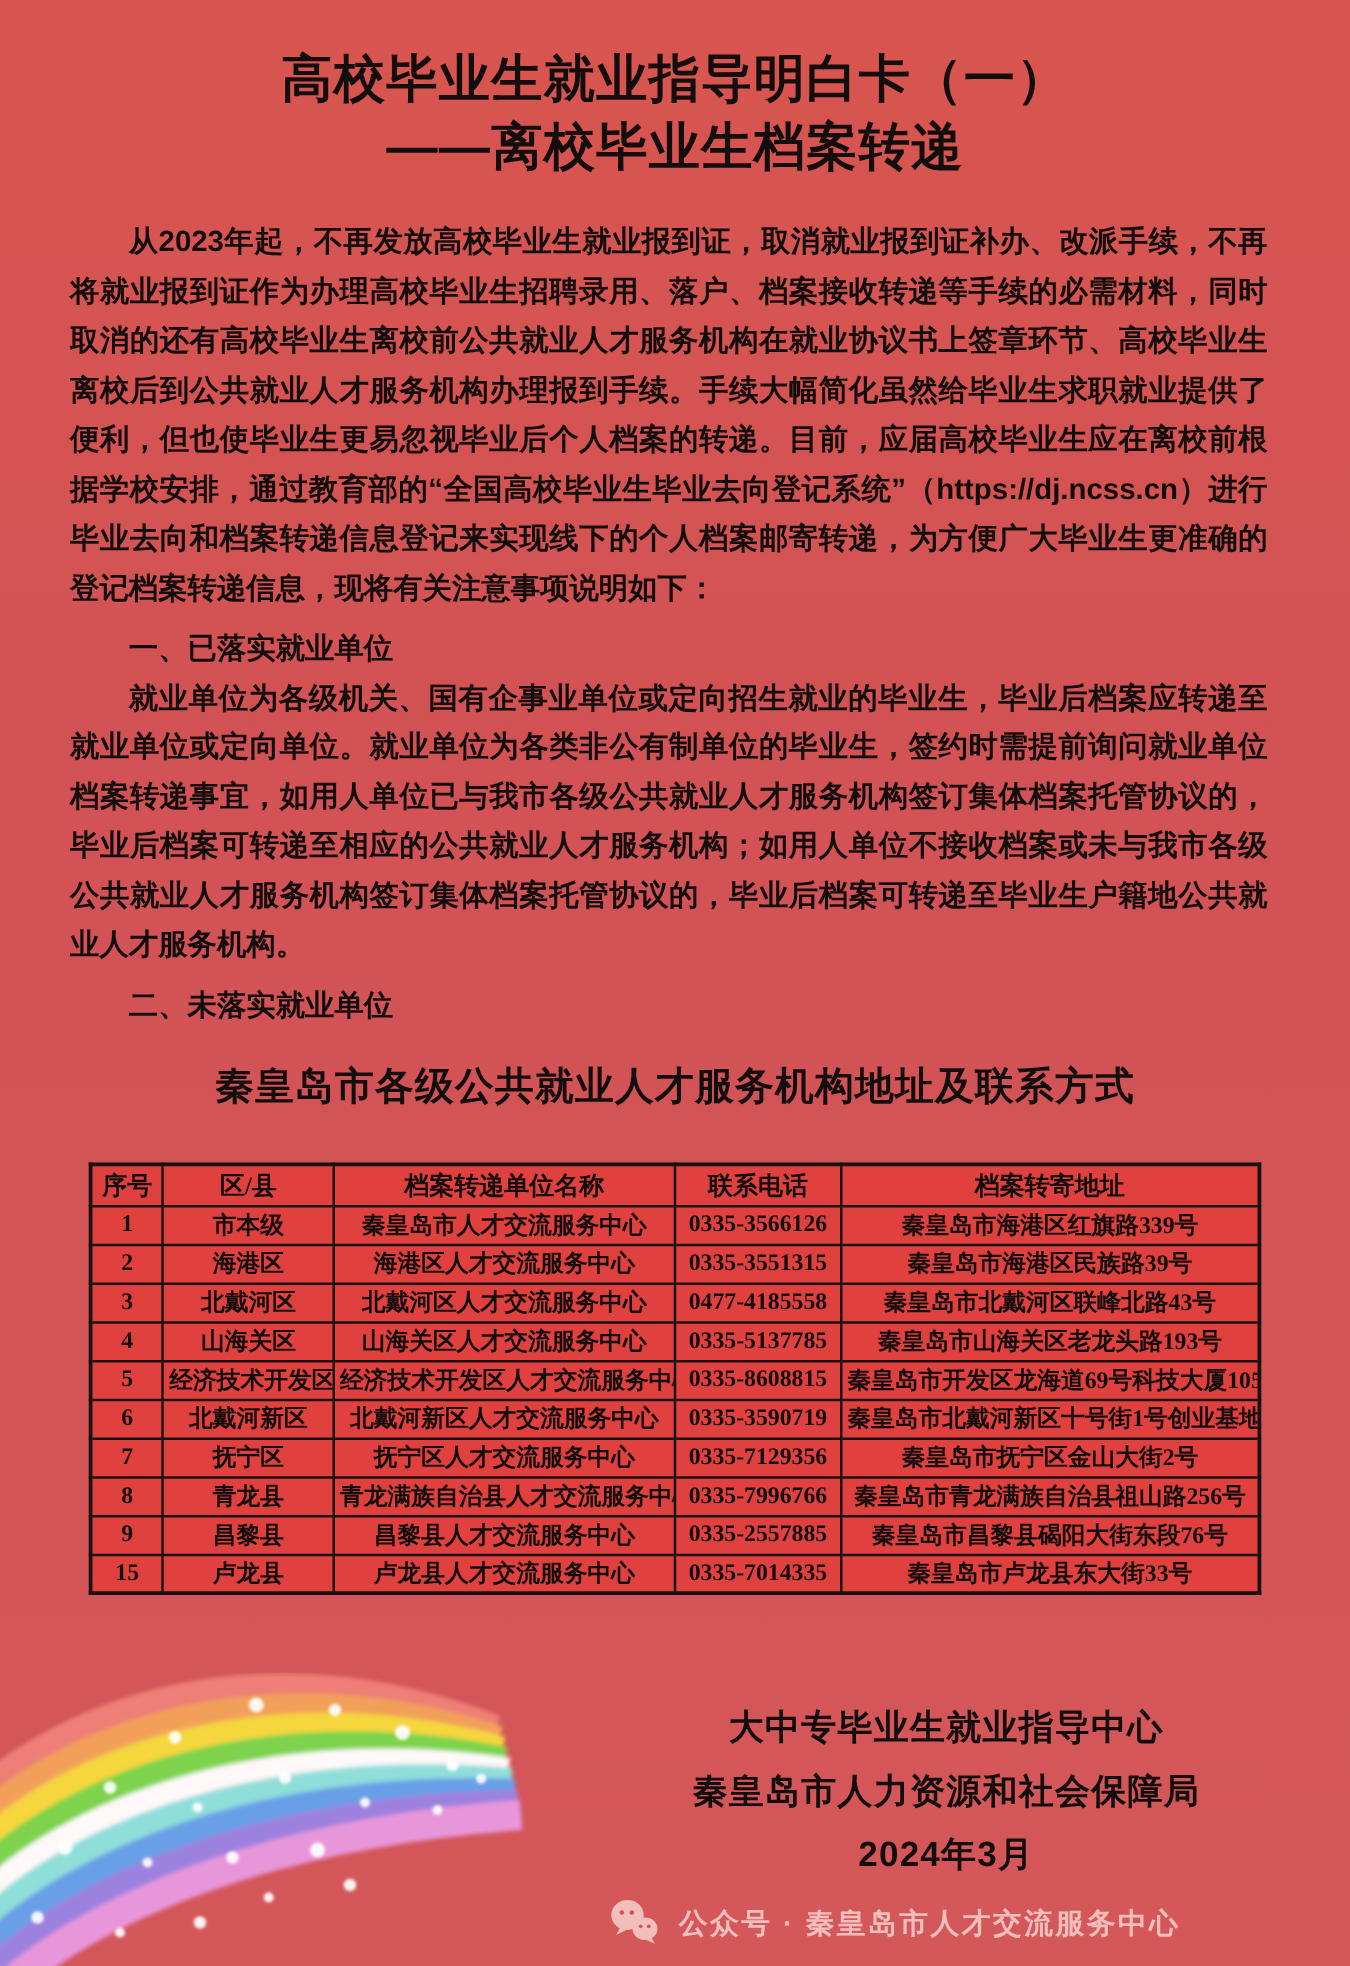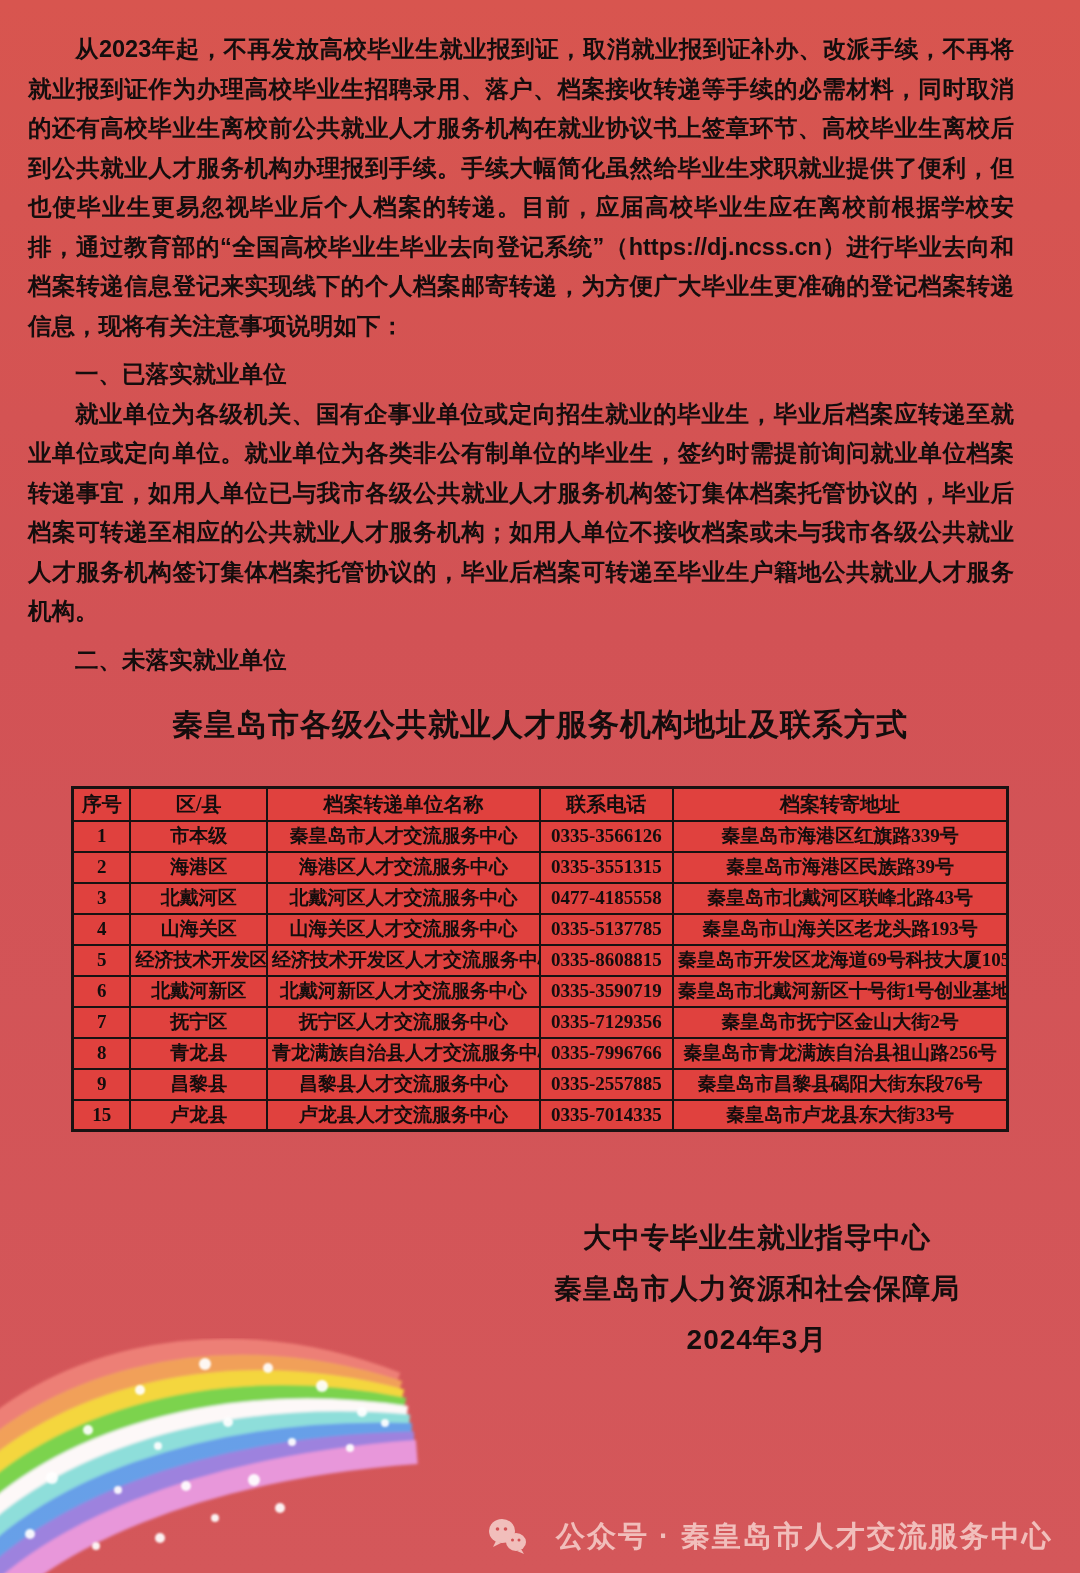--- a/index.html
+++ b/index.html
@@ -24,21 +24,21 @@
   }
   .title{
     margin-top:36px;
     text-align:center;
     font-size:41px;
     font-weight:900;
     line-height:54px;
     letter-spacing:1px;
   }
   .bodytext{
-    margin:30px 66px 0 28px;
+    margin:30px 66px 0 56px;
     font-size:23.5px;
     line-height:39.5px;
     font-weight:600;
     text-align:justify;
   }
   .bodytext p{ text-indent:2em; }
   .bodytext p.sect{ margin-top:9px; }
   .table-title{
     margin-top:24px;
     text-align:center;
@@ -87,35 +87,39 @@
     left:0;bottom:0;
     width:460px;height:235px;
     pointer-events:none;
   }
   .watermark{
     position:absolute;
     left:488px;
     bottom:16px;
     display:flex;
     align-items:center;
-    gap:28px;
+    gap:15px;
     color:var(--watermark);
     opacity:.88;
-    font-size:29px;
+    font-size:23px;
     font-weight:700;
     letter-spacing:2px;
     white-space:nowrap;
   }
   .watermark svg{display:block;}
 </style>
 </head>
 <body>
 
 <div class="page">
 
+  <div class="title">
+    <div>高校毕业生就业指导明白卡（一）</div>
+    <div>——离校毕业生档案转递</div>
+  </div>
 
   <div class="bodytext">
     <p>从2023年起，不再发放高校毕业生就业报到证，取消就业报到证补办、改派手续，不再将就业报到证作为办理高校毕业生招聘录用、落户、档案接收转递等手续的必需材料，同时取消的还有高校毕业生离校前公共就业人才服务机构在就业协议书上签章环节、高校毕业生离校后到公共就业人才服务机构办理报到手续。手续大幅简化虽然给毕业生求职就业提供了便利，但也使毕业生更易忽视毕业后个人档案的转递。目前，应届高校毕业生应在离校前根据学校安排，通过教育部的“全国高校毕业生毕业去向登记系统”（https://dj.ncss.cn）进行毕业去向和档案转递信息登记来实现线下的个人档案邮寄转递，为方便广大毕业生更准确的登记档案转递信息，现将有关注意事项说明如下：</p>
     <p class="sect">一、已落实就业单位</p>
     <p>就业单位为各级机关、国有企事业单位或定向招生就业的毕业生，毕业后档案应转递至就业单位或定向单位。就业单位为各类非公有制单位的毕业生，签约时需提前询问就业单位档案转递事宜，如用人单位已与我市各级公共就业人才服务机构签订集体档案托管协议的，毕业后档案可转递至相应的公共就业人才服务机构；如用人单位不接收档案或未与我市各级公共就业人才服务机构签订集体档案托管协议的，毕业后档案可转递至毕业生户籍地公共就业人才服务机构。</p>
     <p class="sect">二、未落实就业单位</p>
   </div>
 
   <div class="table-title">秦皇岛市各级公共就业人才服务机构地址及联系方式</div>
 

